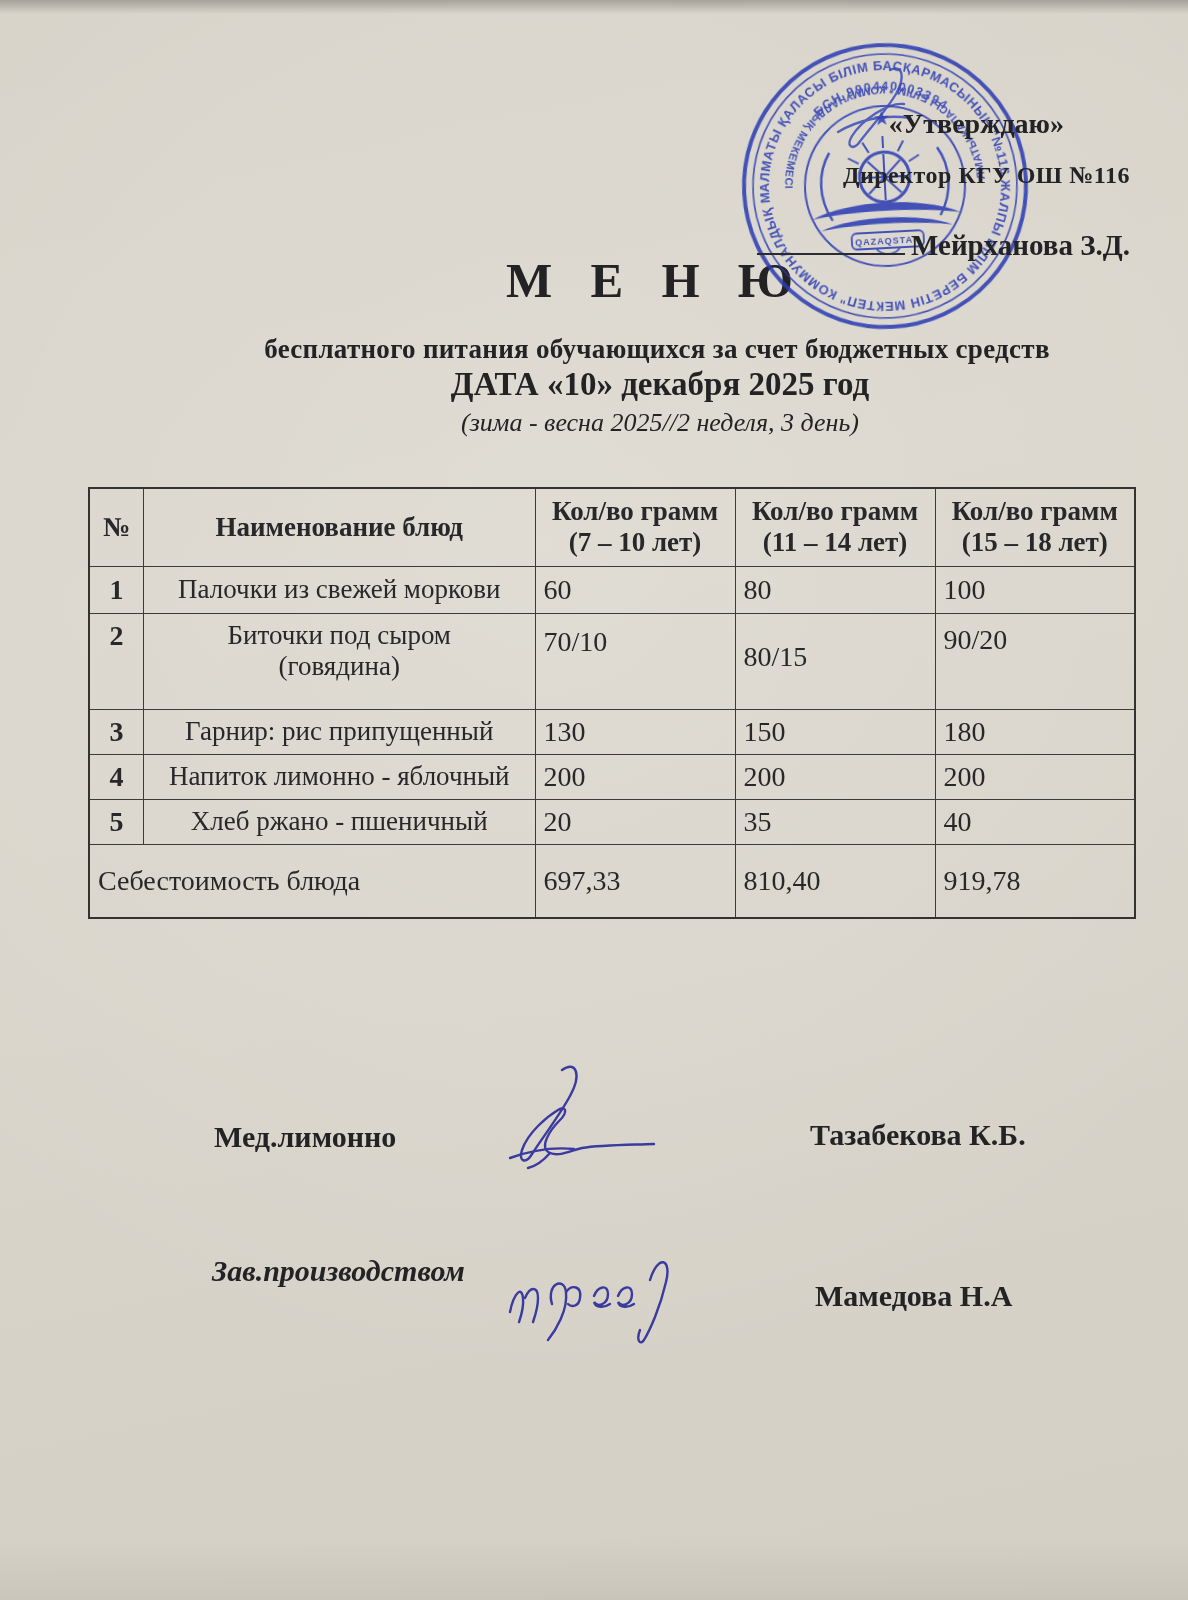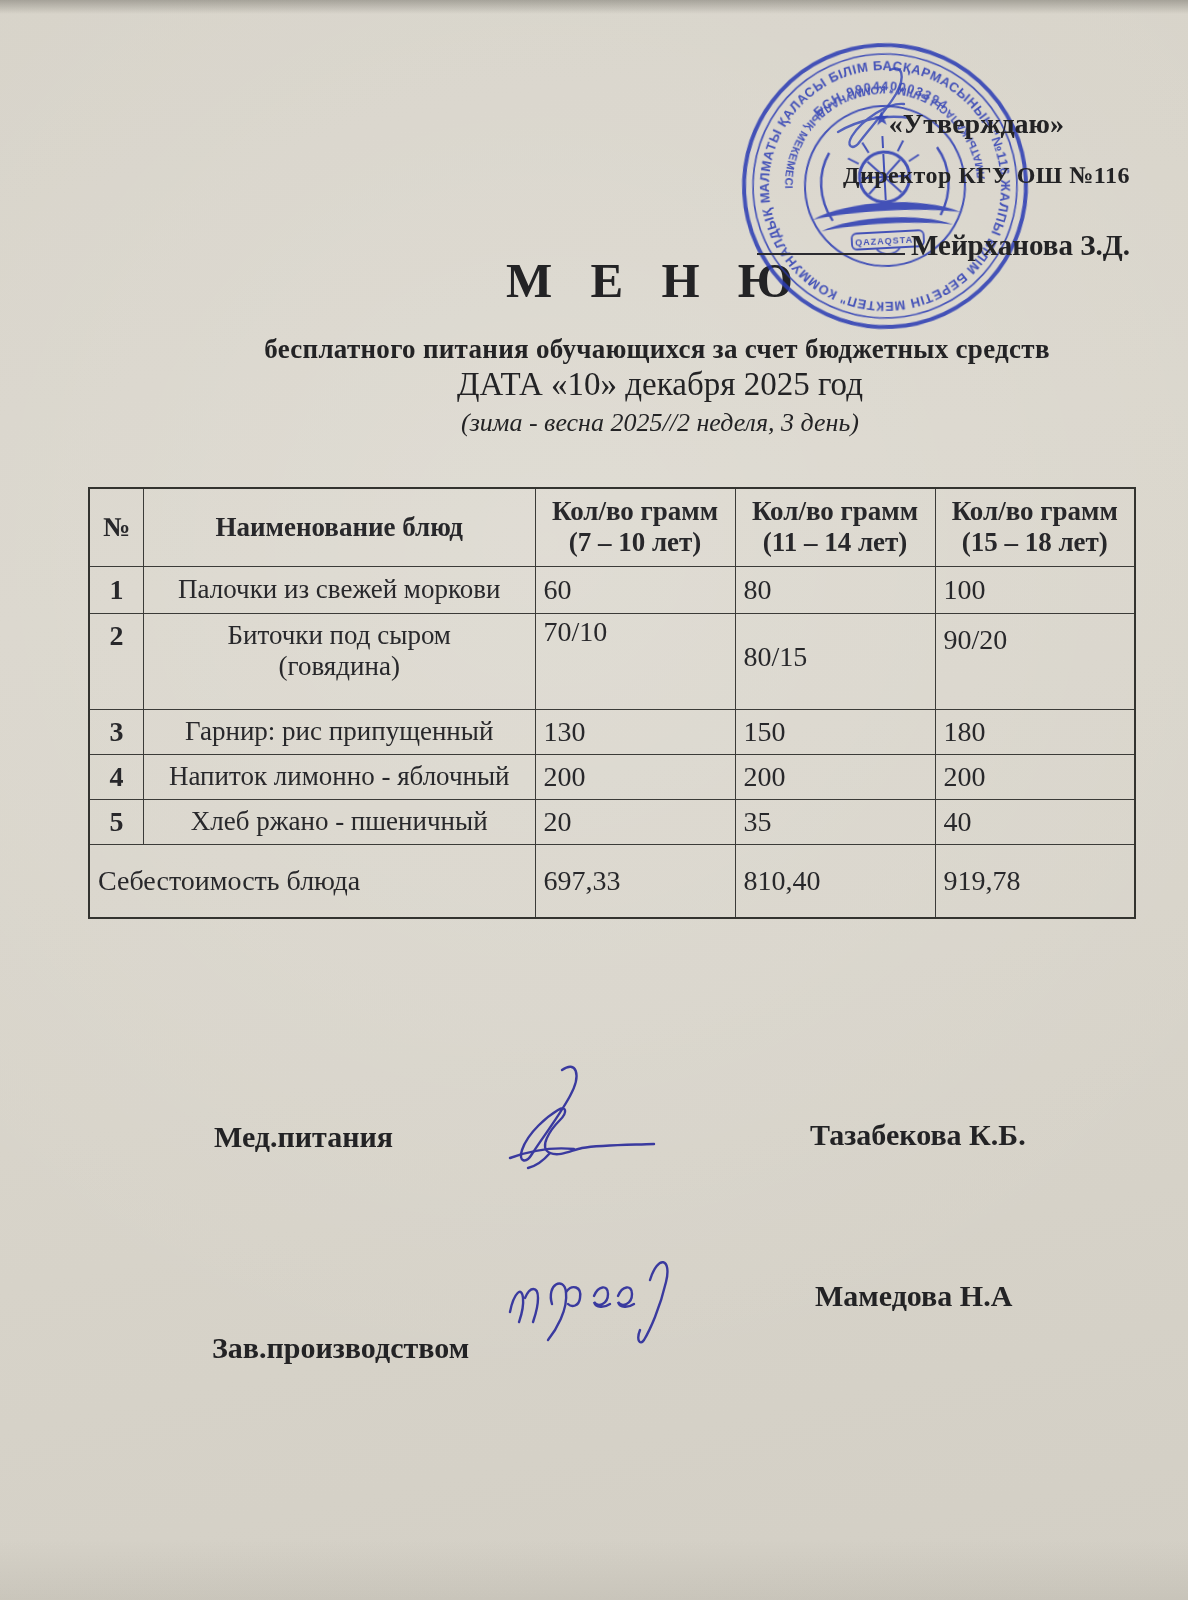--- a/index.html
+++ b/index.html
@@ -65,21 +65,21 @@
   .doc-title {
     position: absolute; top: 252px; left: 656px; transform: translateX(-50%);
     font-size: 49px; font-weight: bold; letter-spacing: 13px; white-space: nowrap;
   }
   .doc-subtitle {
     position: absolute; top: 334px; left: 657px; transform: translateX(-50%);
     font-size: 27px; font-weight: bold; white-space: nowrap; letter-spacing: 0.3px;
   }
   .doc-dateline {
     position: absolute; top: 366px; left: 660px; transform: translateX(-50%);
-    font-size: 33px; font-weight: normal; white-space: nowrap;
+    font-size: 33px; font-weight: bold; white-space: nowrap;
   }
   .doc-period {
     position: absolute; top: 408px; left: 660px; transform: translateX(-50%);
     font-size: 26px; font-style: italic; white-space: nowrap;
   }
 
   
   .menu-table-wrap { position: absolute; left: 88px; top: 487px; width: 1048px; }
   table.menu {
     width: 100%; border-collapse: collapse;
@@ -102,21 +102,21 @@
   tr.row-h2 td { height: 96px; }
   tr.row-std td { height: 45px; }
   tr.cost-row td { height: 74px; font-size: 28px; }
   td.cost-label { text-align: left; padding-left: 10px; }
 
   
   .sig-role { position: absolute; font-size: 30px; font-weight: bold; }
   .sig-name { position: absolute; font-size: 30px; font-weight: bold; }
   .role-1 { left: 214px; top: 1120px; }
   .name-1 { left: 810px; top: 1118px; }
-  .role-2 { left: 212px; top: 1331px; }
+  .role-2 { left: 212px; top: 1254px; font-style: italic; }
   .name-2 { left: 815px; top: 1279px; }
   .ink-svg { position: absolute; z-index: 1; }
   .ink-1 { left: 458px; top: 1058px; width: 220px; height: 120px; }
   .ink-2 { left: 498px; top: 1238px; width: 200px; height: 110px; }
   .ink-svg svg { width: 100%; height: 100%; color: #3a3a9f; }
 </style>
 </head>
 <body>
 
 <div class="page">
@@ -213,21 +213,21 @@
           <td class="cell-val">60</td>
           <td class="cell-val">80</td>
           <td class="cell-val">100</td>
         </tr>
         <tr class="row-h2">
           <td class="cell-num" style="vertical-align:top; padding-top:6px;">2</td>
           <td class="cell-name" style="vertical-align:top; padding-top:6px;">
             <div>Биточки под сыром</div>
             <div>(говядина)</div>
           </td>
-          <td class="cell-val" style="vertical-align:top; padding-top:2px;">70/10</td>
+          <td class="cell-val" style="vertical-align:top; padding-top:12px;">70/10</td>
           <td class="cell-val" style="vertical-align:top; padding-top:27px;">80/15</td>
           <td class="cell-val" style="vertical-align:top; padding-top:10px;">90/20</td>
         </tr>
         <tr class="row-std">
           <td class="cell-num">3</td>
           <td class="cell-name">Гарнир: рис припущенный</td>
           <td class="cell-val">130</td>
           <td class="cell-val">150</td>
           <td class="cell-val">180</td>
         </tr>
@@ -248,21 +248,21 @@
         <tr class="cost-row">
           <td class="cost-label" colspan="2">Себестоимость блюда</td>
           <td class="cell-val">697,33</td>
           <td class="cell-val">810,40</td>
           <td class="cell-val">919,78</td>
         </tr>
       </tbody>
     </table>
   </div>
 
-  <div class="sig-role role-1">Мед.питания</div>
+  <div class="sig-role role-1">Мед.лимонно</div>
   <div class="ink-svg ink-1">
     <svg viewBox="0 0 220 120" color="#3a3a9f">
       <g fill="none" stroke="currentColor" stroke-width="2.4" stroke-linecap="round">
         <path d="M104,12 C118,2 124,16 112,38 C100,60 84,80 74,96 C68,106 60,104 64,92 C70,74 90,58 100,52 C108,47 110,54 102,62 C92,72 80,90 92,95 C102,99 114,92 124,90 C142,87 166,87 196,86"></path>
         <path d="M52,100 C74,92 96,89 116,91"></path>
         <path d="M92,95 C86,102 78,108 70,110"></path>
       </g>
     </svg>
   </div>
   <div class="sig-name name-1">Тазабекова К.Б.</div>

